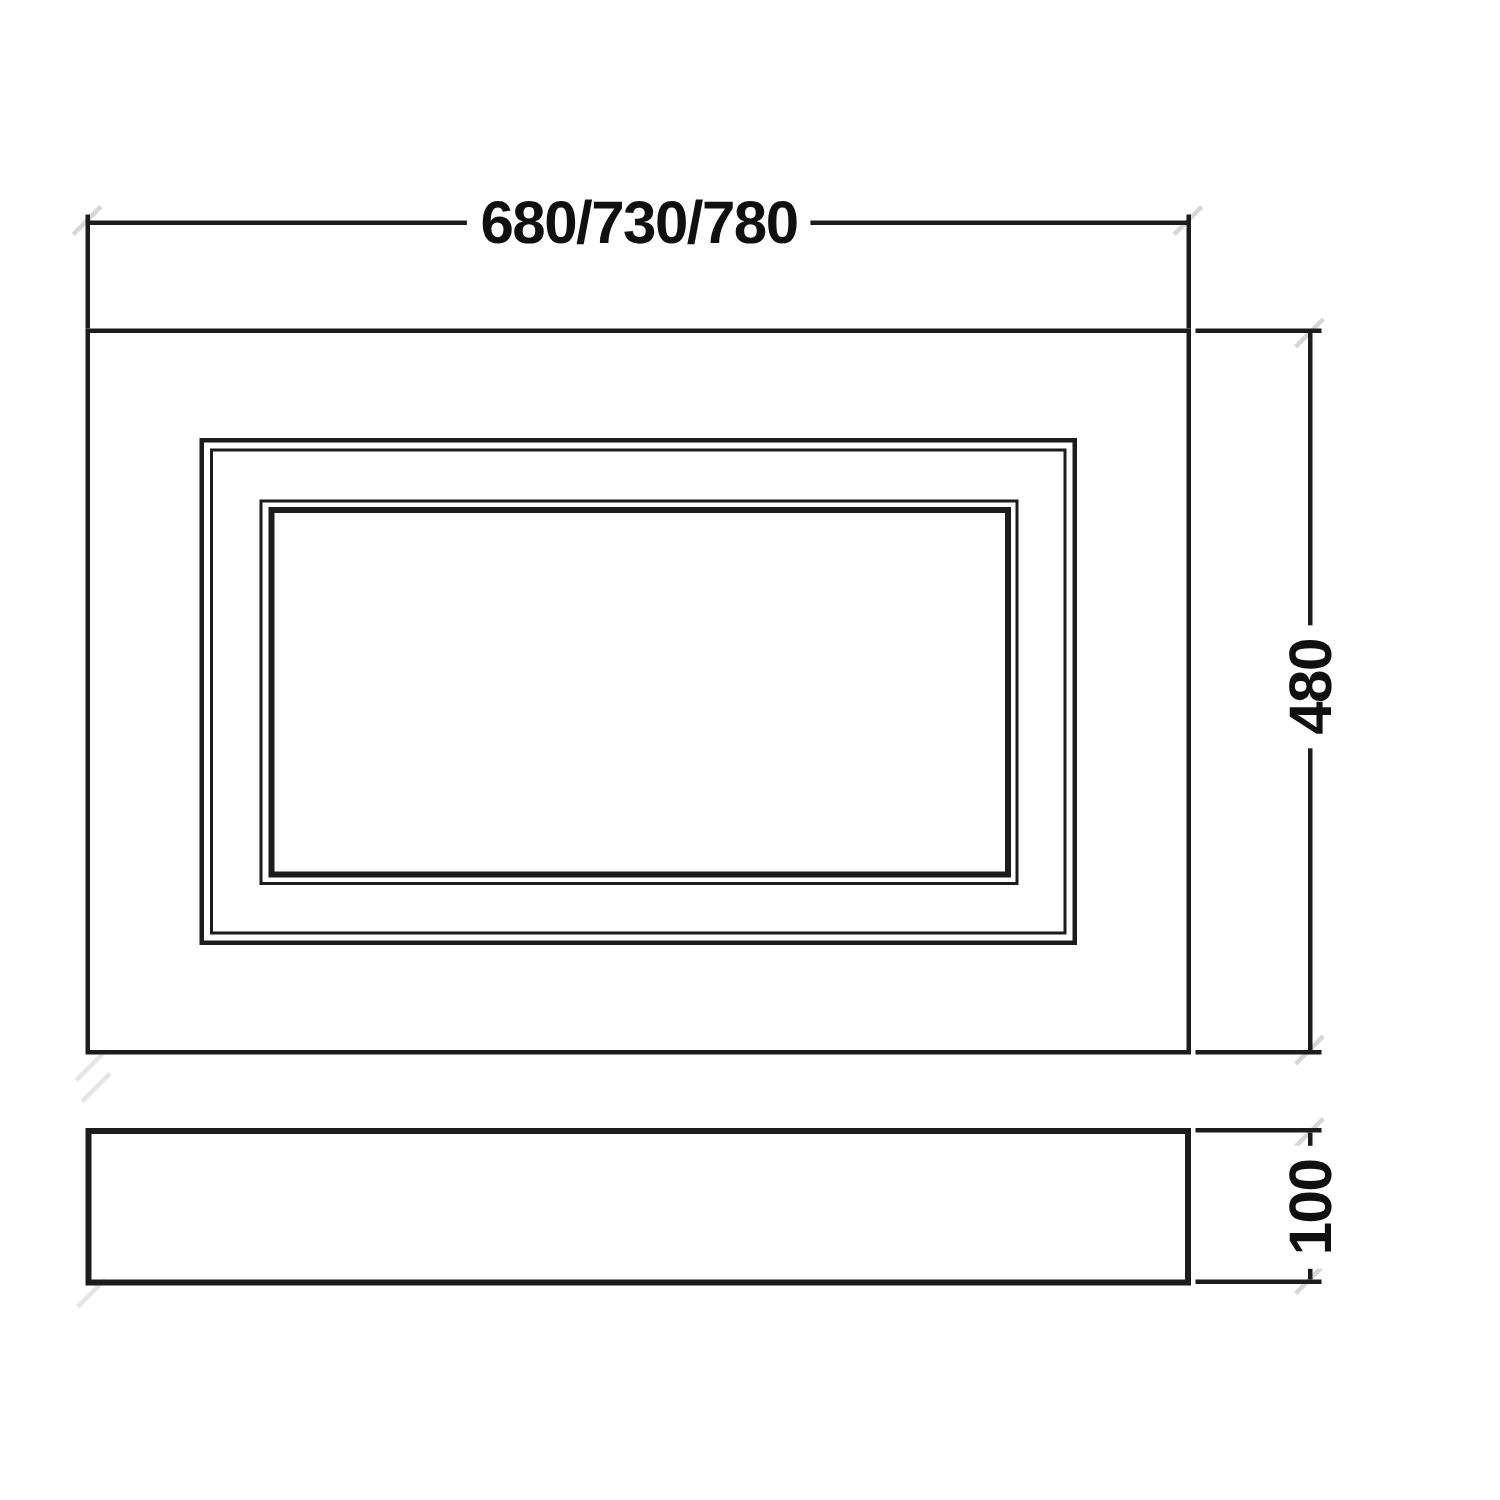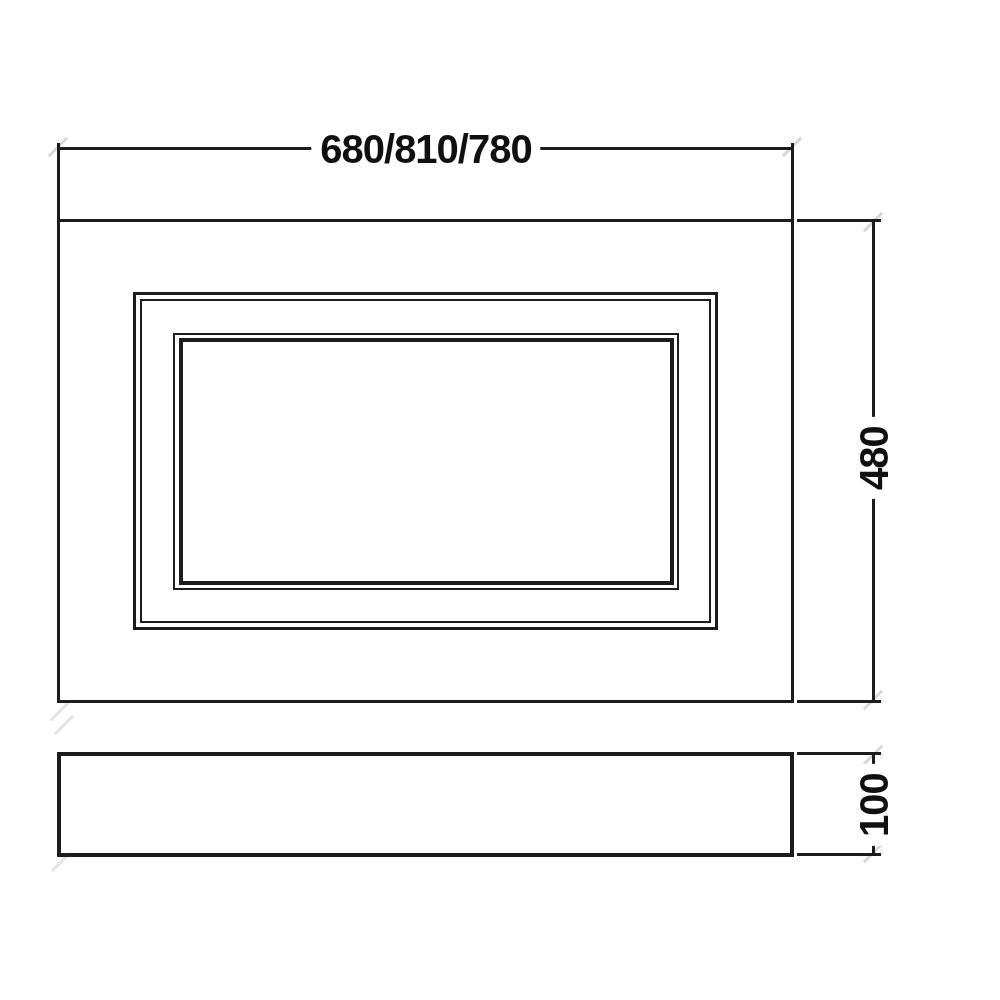--- a/index.html
+++ b/index.html
@@ -55,21 +55,21 @@
   <div class="tick" style="left:873px; top:700px;"></div>
   <div class="tick" style="left:873px; top:755px;"></div>
   <div class="tick" style="left:873px; top:853px;"></div>
   <div class="tick ghost" style="left:60px; top:711px;"></div>
   <div class="tick ghost" style="left:64px; top:725px;"></div>
   <div class="tick ghost" style="left:61px; top:862px;"></div>
 
   <div class="ln" style="left:57px; top:143px; width:3px; height:76px;"></div>
   <div class="ln" style="left:791px; top:143px; width:3px; height:76px;"></div>
   <div class="ln" style="left:59px; top:147px; width:734px; height:3px;"></div>
-  <div class="dim-label" style="left:426px; top:149px;">680/810/780</div>
+  <div class="dim-label" style="left:426px; top:149px;">680/730/780</div>
 
   <div class="rect" style="left:57px; top:219px; width:737px; height:484px; border-width:3px;"></div>
   <div class="rect" style="left:133px; top:292px; width:585px; height:338px; border-width:3px;"></div>
   <div class="rect" style="left:140px; top:299px; width:571px; height:324px; border-width:2px;"></div>
   <div class="rect" style="left:173px; top:333px; width:506px; height:257px; border-width:2px;"></div>
   <div class="rect" style="left:179px; top:338px; width:495px; height:247px; border-width:4px;"></div>
 
   <div class="ln" style="left:797px; top:219px; width:84px; height:3px;"></div>
   <div class="ln" style="left:797px; top:700px; width:84px; height:3px;"></div>
   <div class="ln" style="left:872px; top:222px; width:3px; height:478px;"></div>

